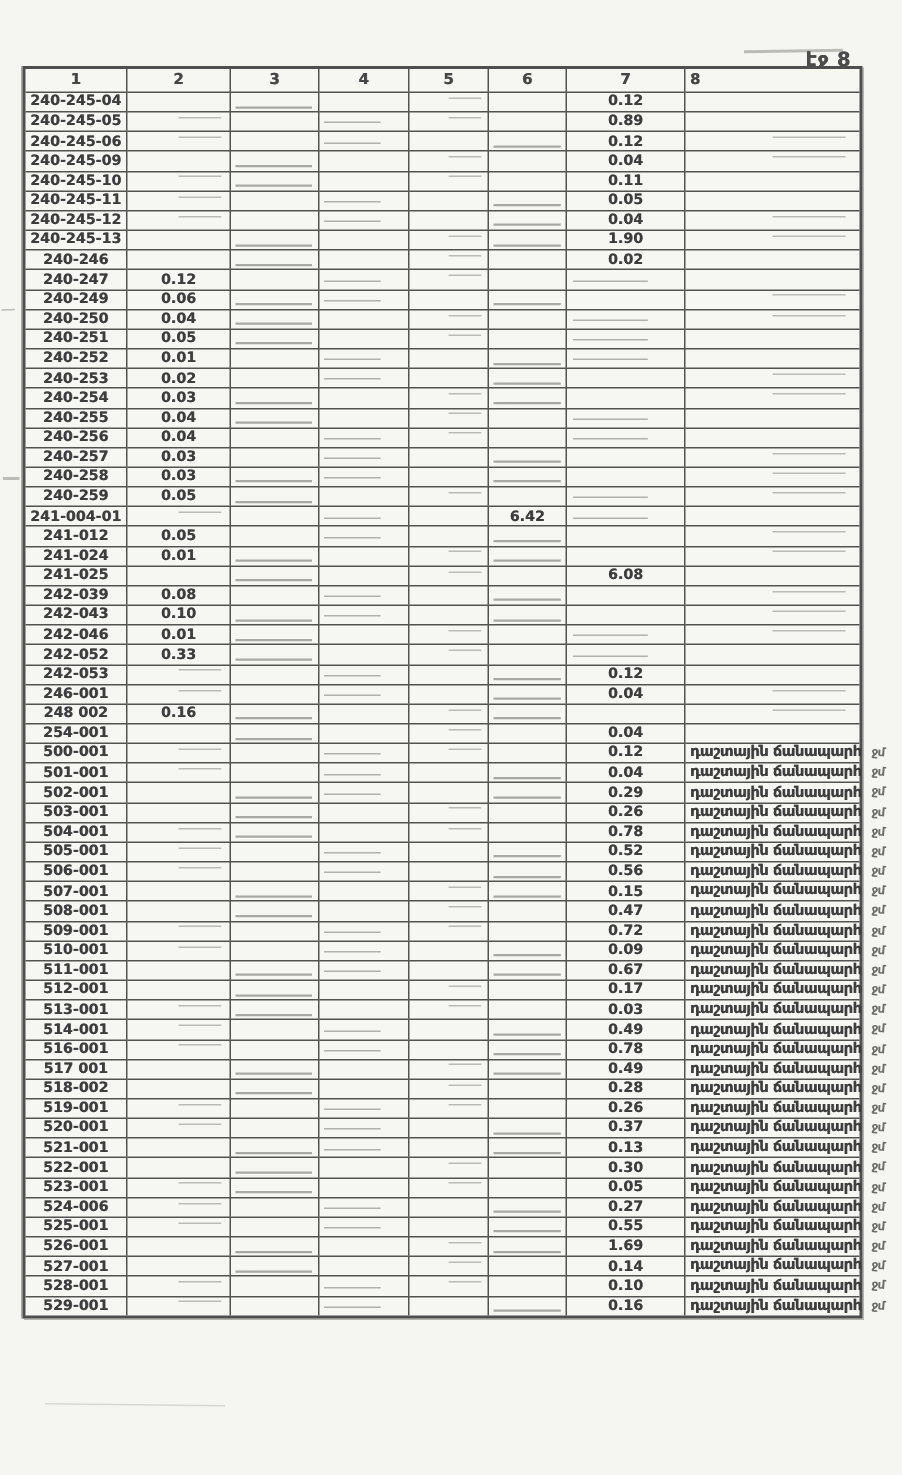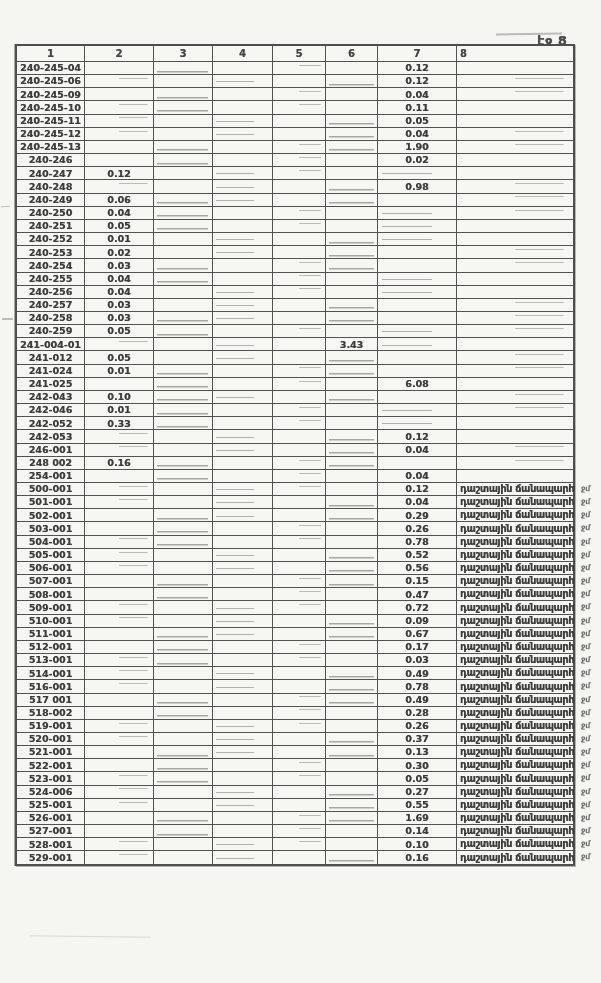--- a/index.html
+++ b/index.html
@@ -87,20 +87,30 @@
         <div class="cell c1">240-245-04</div>
         <div class="cell c2"></div>
         <div class="cell c3 n2"></div>
         <div class="cell c4"></div>
         <div class="cell c5 n1"></div>
         <div class="cell c6"></div>
         <div class="cell c7">0.12</div>
         <div class="cell c8"></div>
       </div>
       <div class="row">
+        <div class="cell c1">240-245-05</div>
+        <div class="cell c2 n1"></div>
+        <div class="cell c3"></div>
+        <div class="cell c4 n0"></div>
+        <div class="cell c5 n1"></div>
+        <div class="cell c6"></div>
+        <div class="cell c7">0.89</div>
+        <div class="cell c8"></div>
+      </div>
+      <div class="row">
         <div class="cell c1">240-245-06</div>
         <div class="cell c2 n1"></div>
         <div class="cell c3"></div>
         <div class="cell c4 n0"></div>
         <div class="cell c5"></div>
         <div class="cell c6 n2"></div>
         <div class="cell c7">0.12</div>
         <div class="cell c8 n1"></div>
       </div>
       <div class="row">
@@ -167,30 +177,20 @@
         <div class="cell c1">240-247</div>
         <div class="cell c2">0.12</div>
         <div class="cell c3"></div>
         <div class="cell c4 n0"></div>
         <div class="cell c5 n1"></div>
         <div class="cell c6"></div>
         <div class="cell c7 n0"></div>
         <div class="cell c8"></div>
       </div>
       <div class="row">
-        <div class="cell c1">240-248</div>
-        <div class="cell c2 n1"></div>
-        <div class="cell c3"></div>
-        <div class="cell c4 n0"></div>
-        <div class="cell c5"></div>
-        <div class="cell c6 n2"></div>
-        <div class="cell c7">0.98</div>
-        <div class="cell c8 n1"></div>
-      </div>
-      <div class="row">
         <div class="cell c1">240-249</div>
         <div class="cell c2">0.06</div>
         <div class="cell c3 n2"></div>
         <div class="cell c4 n0"></div>
         <div class="cell c5"></div>
         <div class="cell c6 n2"></div>
         <div class="cell c7"></div>
         <div class="cell c8 n1"></div>
       </div>
       <div class="row">
@@ -292,21 +292,21 @@
         <div class="cell c6"></div>
         <div class="cell c7 n0"></div>
         <div class="cell c8 n1"></div>
       </div>
       <div class="row">
         <div class="cell c1">241-004-01</div>
         <div class="cell c2 n1"></div>
         <div class="cell c3"></div>
         <div class="cell c4 n0"></div>
         <div class="cell c5"></div>
-        <div class="cell c6">3.43</div>
+        <div class="cell c6">6.42</div>
         <div class="cell c7 n0"></div>
         <div class="cell c8"></div>
       </div>
       <div class="row">
         <div class="cell c1">241-012</div>
         <div class="cell c2">0.05</div>
         <div class="cell c3"></div>
         <div class="cell c4 n0"></div>
         <div class="cell c5"></div>
         <div class="cell c6 n2"></div>
@@ -325,20 +325,30 @@
       </div>
       <div class="row">
         <div class="cell c1">241-025</div>
         <div class="cell c2"></div>
         <div class="cell c3 n2"></div>
         <div class="cell c4"></div>
         <div class="cell c5 n1"></div>
         <div class="cell c6"></div>
         <div class="cell c7">6.08</div>
         <div class="cell c8"></div>
+      </div>
+      <div class="row">
+        <div class="cell c1">242-039</div>
+        <div class="cell c2">0.08</div>
+        <div class="cell c3"></div>
+        <div class="cell c4 n0"></div>
+        <div class="cell c5"></div>
+        <div class="cell c6 n2"></div>
+        <div class="cell c7"></div>
+        <div class="cell c8 n1"></div>
       </div>
       <div class="row">
         <div class="cell c1">242-043</div>
         <div class="cell c2">0.10</div>
         <div class="cell c3 n2"></div>
         <div class="cell c4 n0"></div>
         <div class="cell c5"></div>
         <div class="cell c6 n2"></div>
         <div class="cell c7"></div>
         <div class="cell c8 n1"></div>

